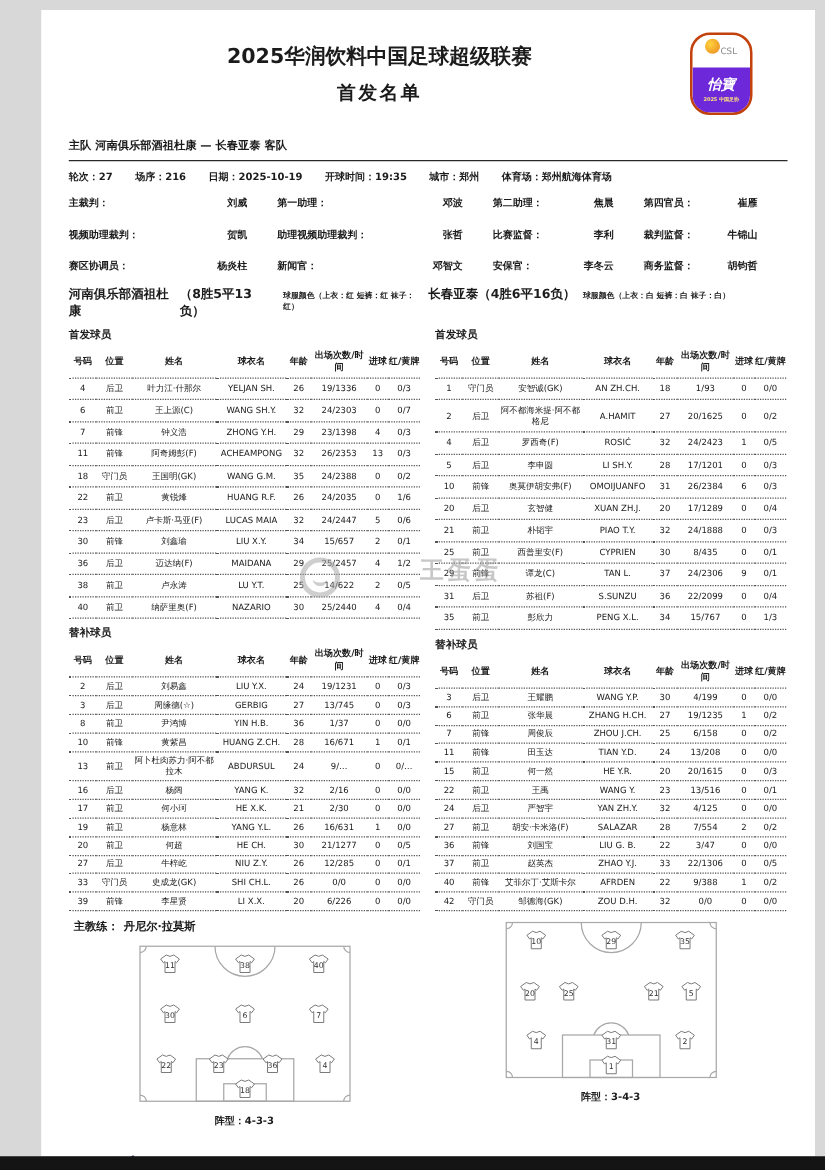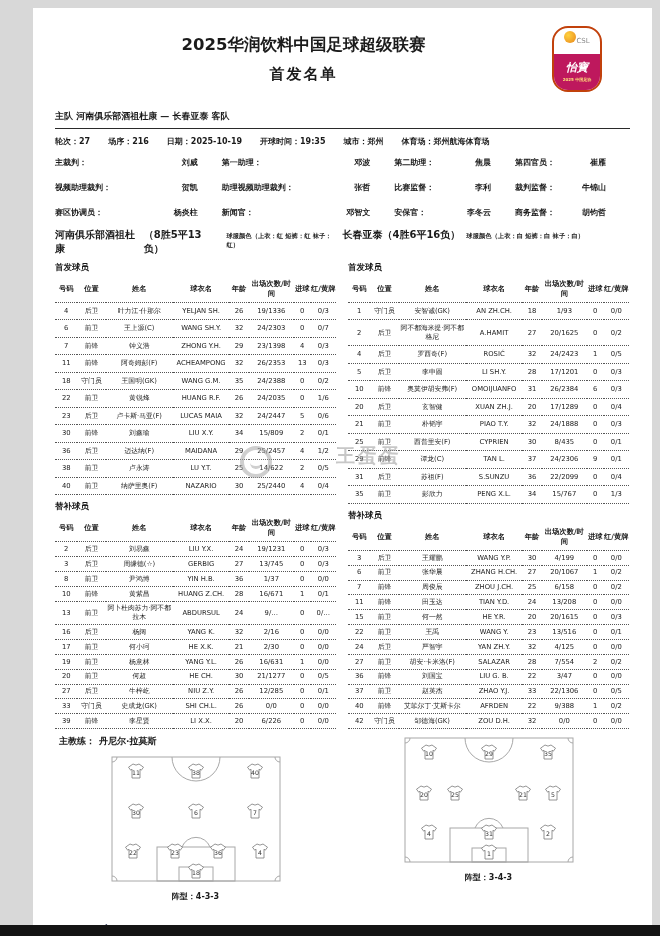--- a/index.html
+++ b/index.html
@@ -14,21 +14,21 @@
   .cfl{width:84px;padding-top:14px;text-align:center;color:#cf2030;font-weight:bold;
        font-style:italic;font-size:26px;letter-spacing:-2px;}
   .titles{flex:1;text-align:center;}
   .title{font-size:16.5px;font-weight:bold;margin-top:8px;}
   .subtitle{font-size:15px;font-weight:bold;margin-top:9px;letter-spacing:2px;}
   .cslbadge{width:46px;height:62px;border:2px solid #c2410c;border-radius:16px;overflow:hidden;
             margin-right:28px;background:#fff;}
   .cslbadge .top{height:26px;text-align:center;font-size:7px;color:#8a8a8a;position:relative;}
   .ball{display:inline-block;width:12px;height:12px;border-radius:50%;margin-top:3px;
         background:radial-gradient(circle at 35% 35%,#ffd23e,#e8861c);}
-  .cslbadge .bot{height:36px;background:#be185d;color:#fff;text-align:center;
+  .cslbadge .bot{height:36px;background:#6d28d9;color:#fff;text-align:center;
                  font-size:11px;font-weight:bold;font-style:italic;padding-top:6px;box-sizing:border-box;}
   .cslbadge .bot small{display:block;font-size:4px;font-style:normal;color:#ffe27a;margin-top:2px;}
 
   .hosts{font-size:9px;font-weight:bold;margin-top:10px;padding-bottom:5px;border-bottom:1px solid #2a2a2a;}
   .inforow{display:flex;gap:18px;font-size:8px;font-weight:600;margin-top:7px;}
   .inforow .f b{font-weight:600;}
   .officials{display:grid;grid-template-columns:29% 30% 21% 20%;row-gap:14px;font-size:8px;
              margin-top:10px;margin-bottom:10px;}
   .off{display:flex;}
   .off .l{font-weight:600;}
@@ -256,21 +256,21 @@
               <td>24/2447</td>
               <td>5</td>
               <td>0/6</td>
             </tr>
             <tr>
               <td>30</td>
               <td>前锋</td>
               <td>刘鑫瑜</td>
               <td>LIU X.Y.</td>
               <td>34</td>
-              <td>15/809</td>
+              <td>15/657</td>
               <td>2</td>
               <td>0/1</td>
             </tr>
             <tr>
               <td>36</td>
               <td>后卫</td>
               <td>迈达纳(F)</td>
               <td>MAIDANA</td>
               <td>29</td>
               <td>25/2457</td>
@@ -680,21 +680,21 @@
               <td>4/199</td>
               <td>0</td>
               <td>0/0</td>
             </tr>
             <tr>
               <td>6</td>
               <td>前卫</td>
               <td>张华晨</td>
               <td>ZHANG H.CH.</td>
               <td>27</td>
-              <td>20/1067</td>
+              <td>19/1235</td>
               <td>1</td>
               <td>0/2</td>
             </tr>
             <tr>
               <td>7</td>
               <td>前锋</td>
               <td>周俊辰</td>
               <td>ZHOU J.CH.</td>
               <td>25</td>
               <td>6/158</td>

